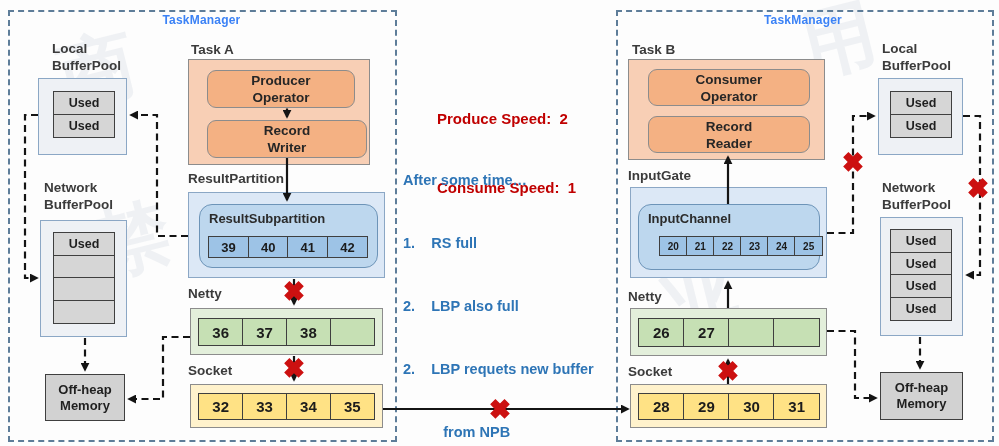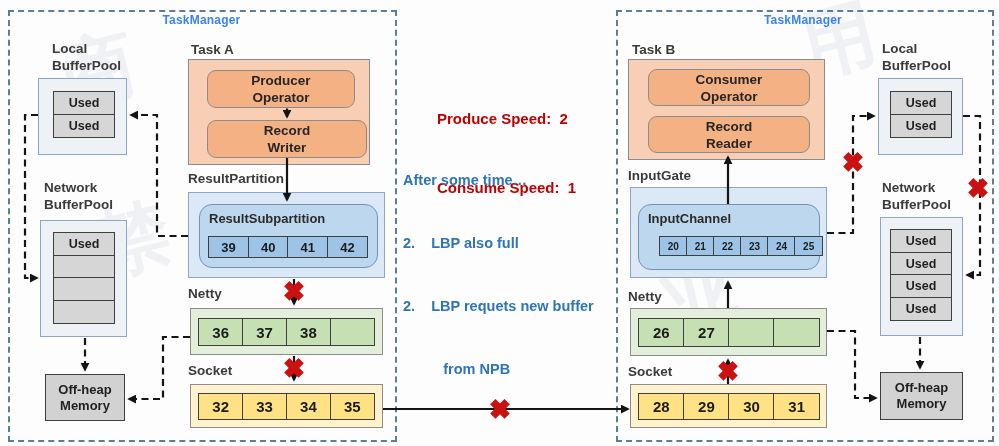--- a/index.html
+++ b/index.html
@@ -119,20 +119,21 @@
     <div class="ncell cyellow">34</div>
     <div class="ncell cyellow">35</div>
   </div>
 
   <div class="ann-red" style="left:437px;top:61px;">
     <div>Produce Speed:  2</div>
     <div>Consume Speed:  1</div>
   </div>
   <div class="ann-blue" style="left:403px;top:128px;">
     <div>After some time…</div>
+    <div>1.    RS full</div>
     <div>2.    LBP also full</div>
     <div>2.    LBP requets new buffer</div>
     <div>          from NPB</div>
     
   </div>
 
   <span class="lbl" style="left:632px;top:41px;">Task B</span>
   <div class="orange-outer" style="left:628px;top:59px;width:197px;height:101px;"></div>
   <div class="op" style="left:648px;top:69px;width:162px;height:37px;">
     <span>Consumer</span>

